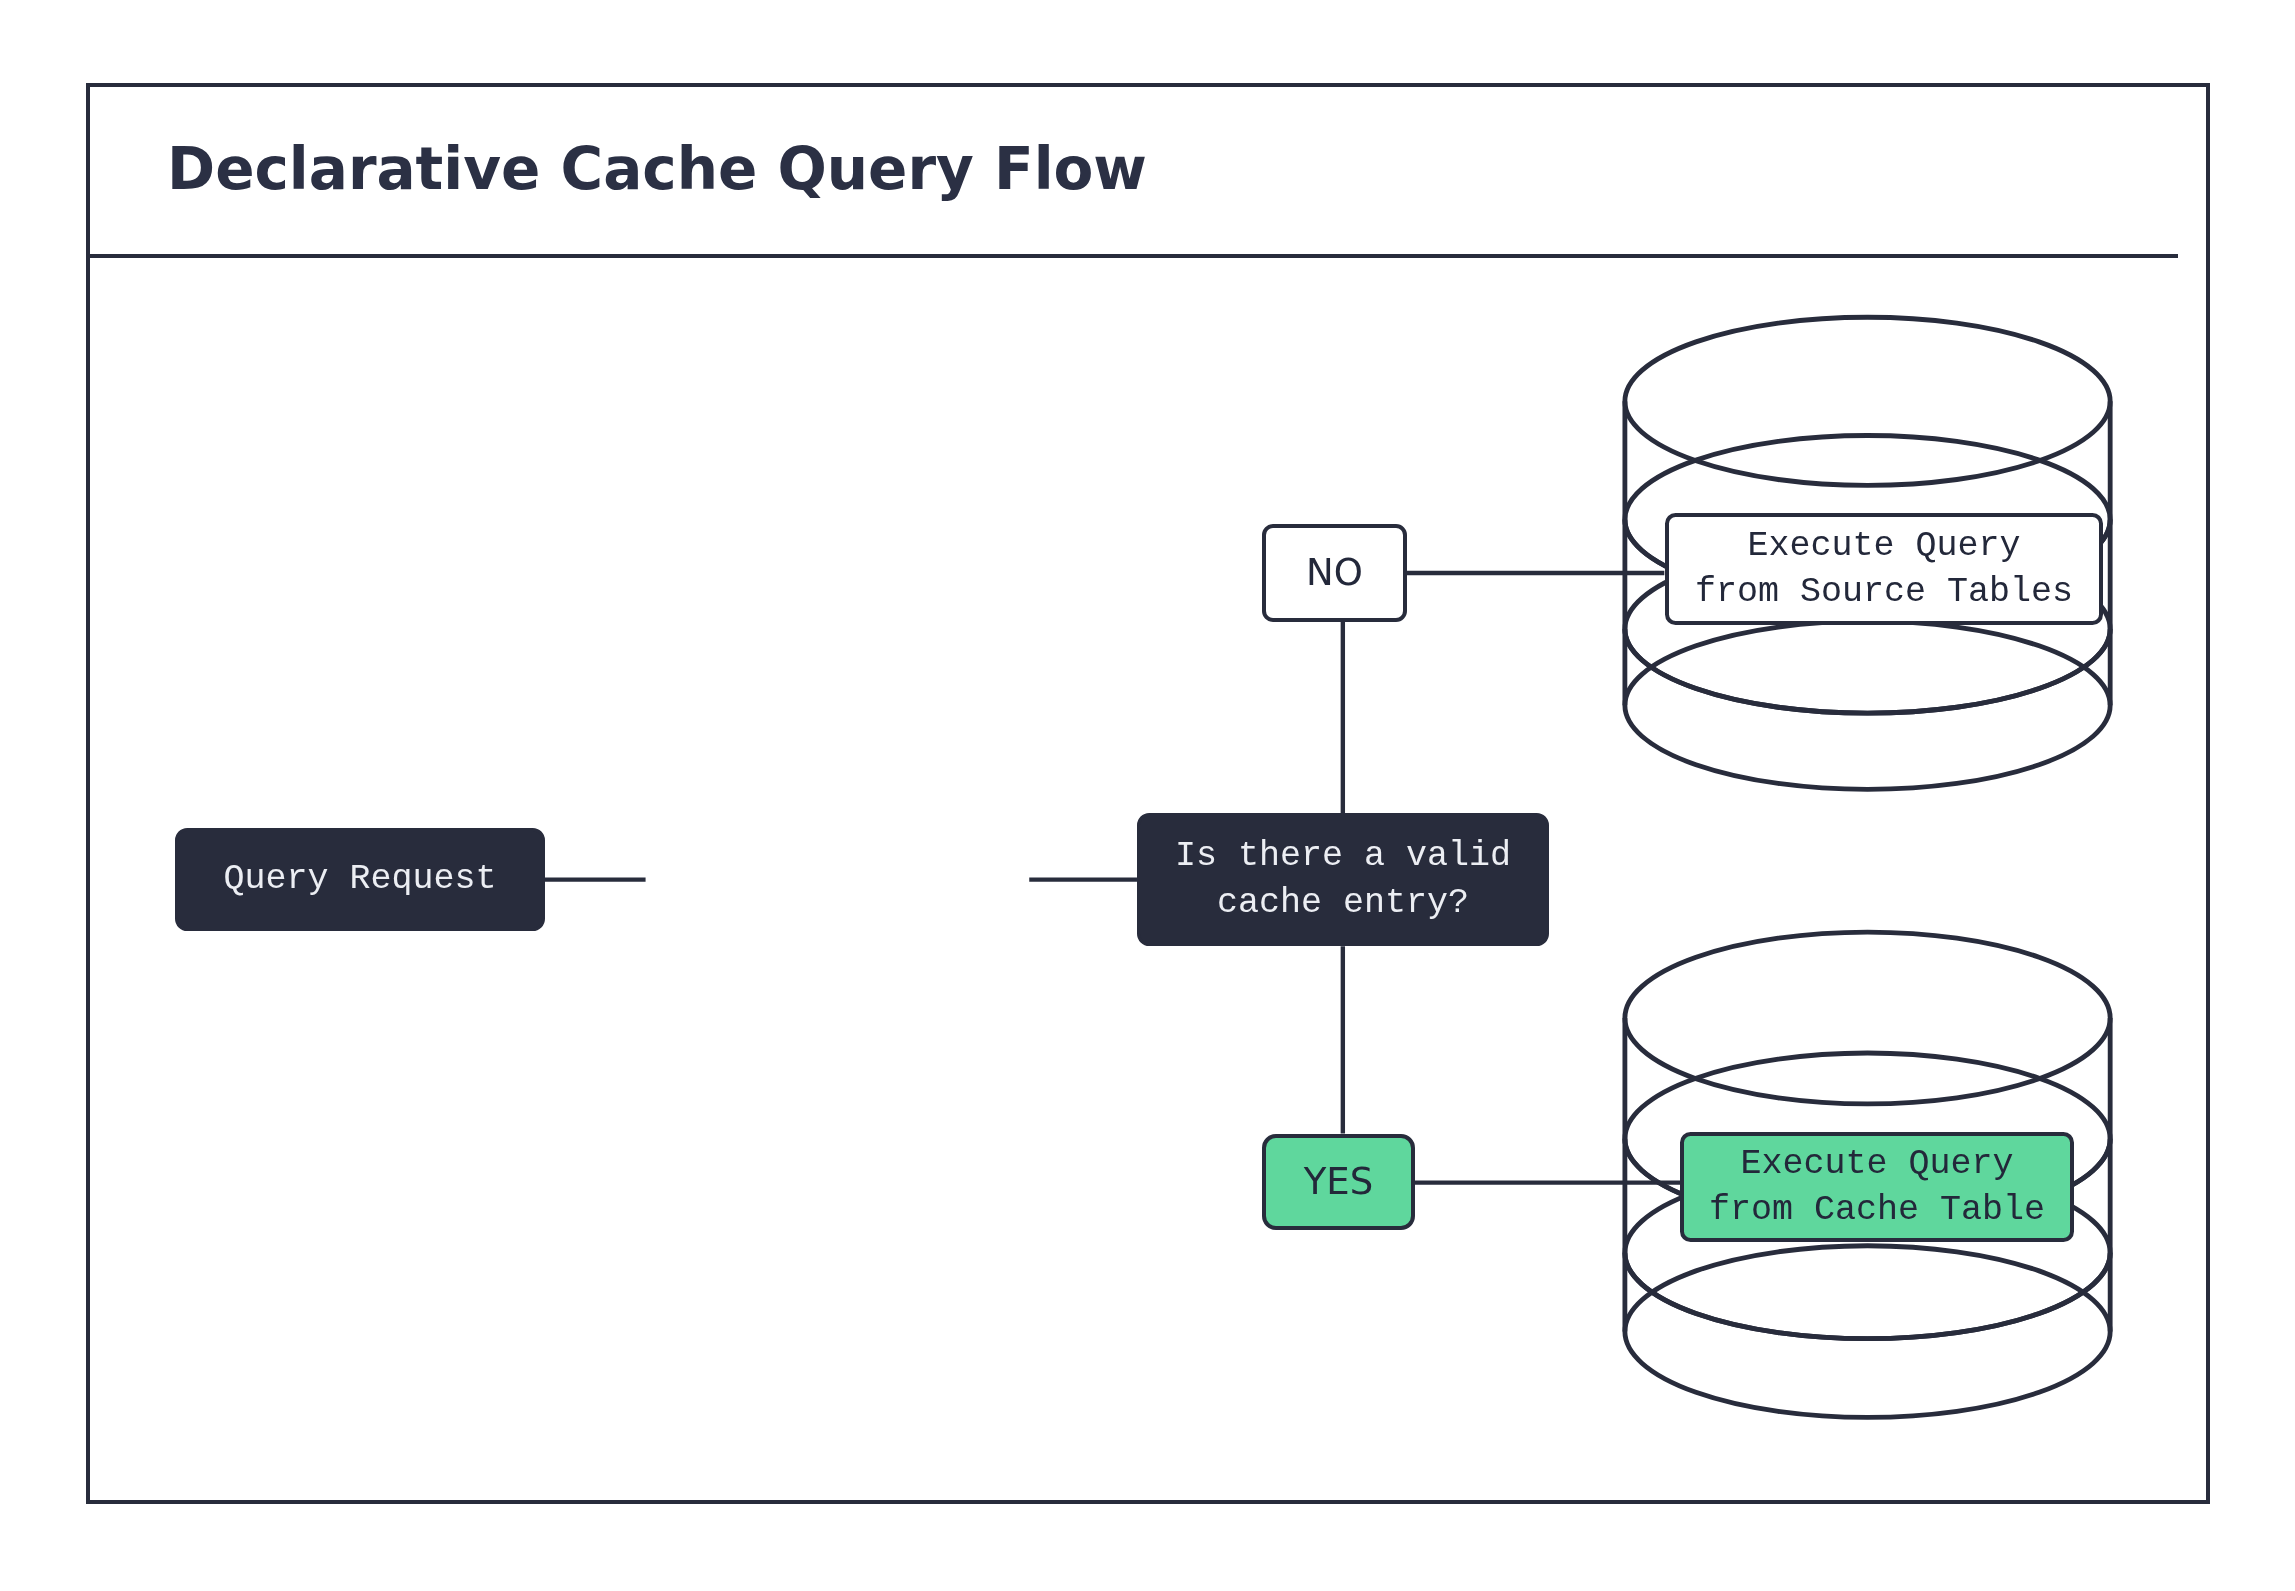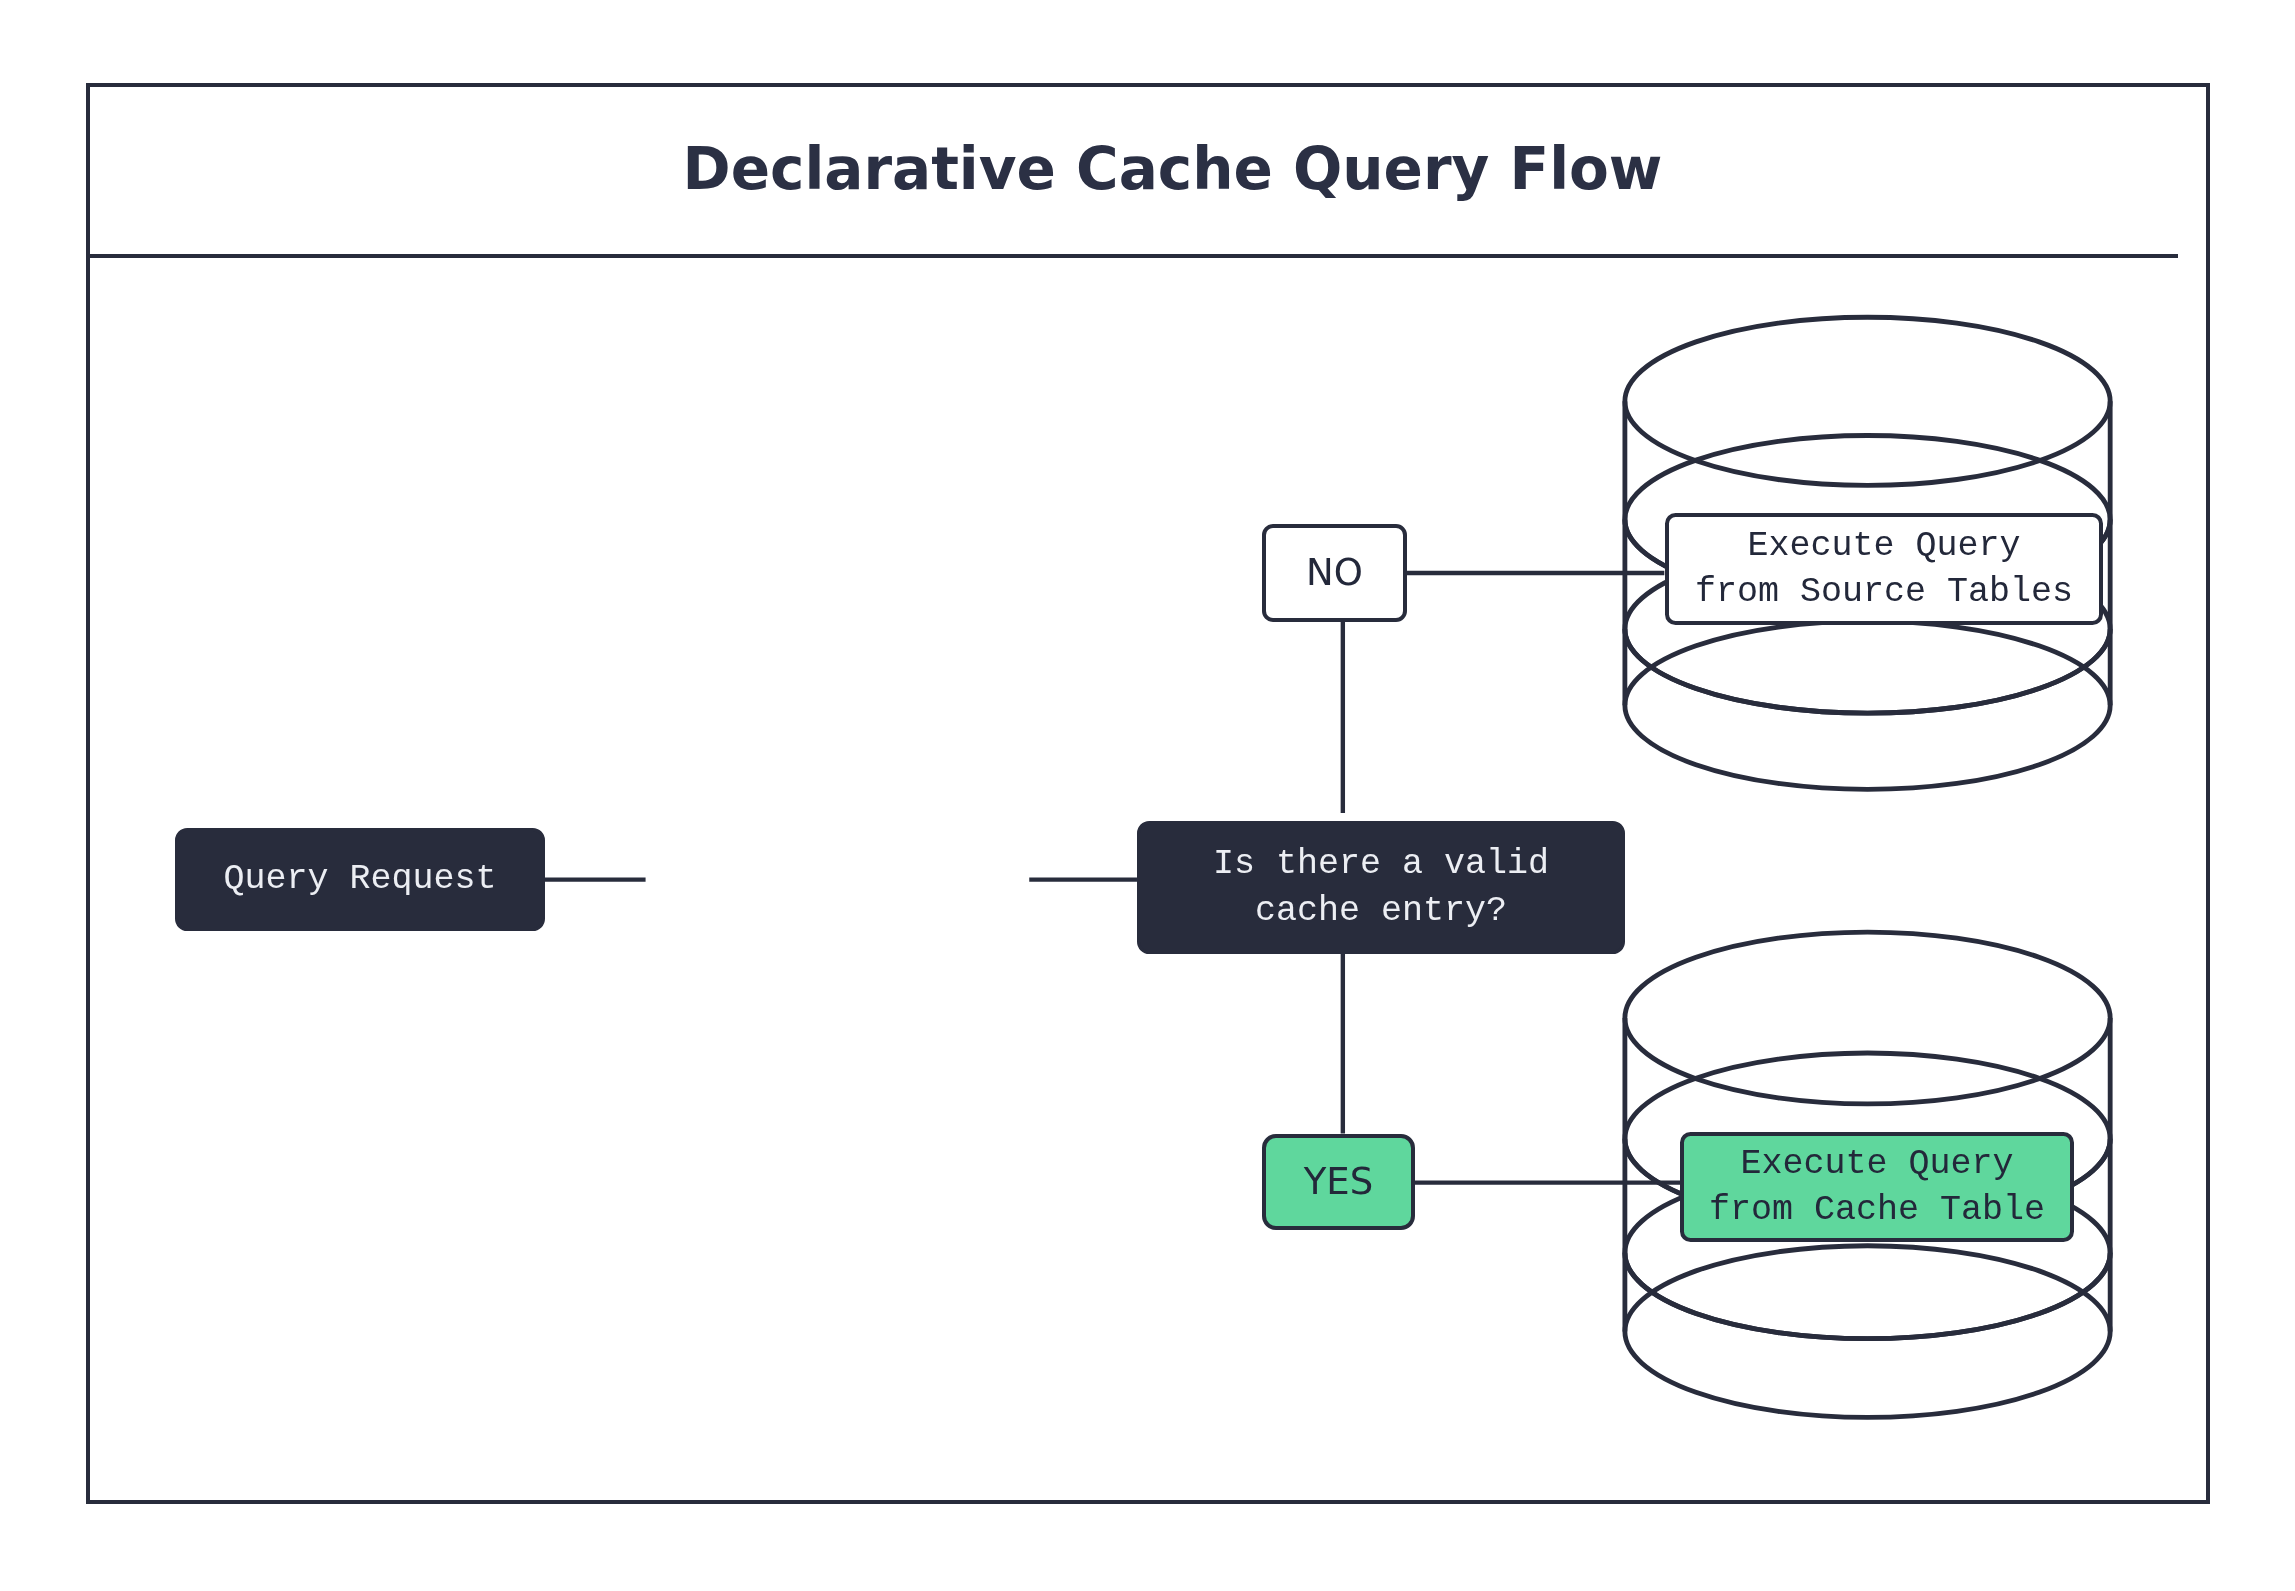--- a/index.html
+++ b/index.html
@@ -35,21 +35,20 @@
   .frame-title-bar {
     position: absolute;
     left: 86px;
     top: 83px;
     width: 2092px;
     height: 175px;
     box-sizing: border-box;
     border-bottom: 4.4px solid #282c3c;
     display: flex;
     align-items: center;
-    justify-content: center;
   }
   .frame-title {
     margin-left: 81px;
     font-size: 58px;
     font-weight: bold;
     color: #2b3044;
     letter-spacing: 0px;
     white-space: nowrap;
     font-family: "DejaVu Sans", sans-serif;
   }
@@ -96,21 +95,21 @@
   }
 
   
   #node-query-request {
     left: 175px;  top: 828px;  width: 370px;  height: 103px;
   }
   #node-check-cache {
     left: 646px;  top: 813px;  width: 384px;  height: 133px;
   }
   #node-decision {
-    left: 1137px; top: 813px;  width: 488px;  height: 133px; margin-top: 8px;
+    left: 1137px; top: 813px;  width: 412px;  height: 133px;
   }
   #label-no {
     left: 1262px; top: 524px;  width: 145px;  height: 98px;
     font-family: "DejaVu Sans", sans-serif;
     font-size: 37px;
     border-radius: 11px;
   }
   #label-yes {
     left: 1262px; top: 1134px; width: 153px;  height: 96px;
     font-family: "DejaVu Sans", sans-serif;

